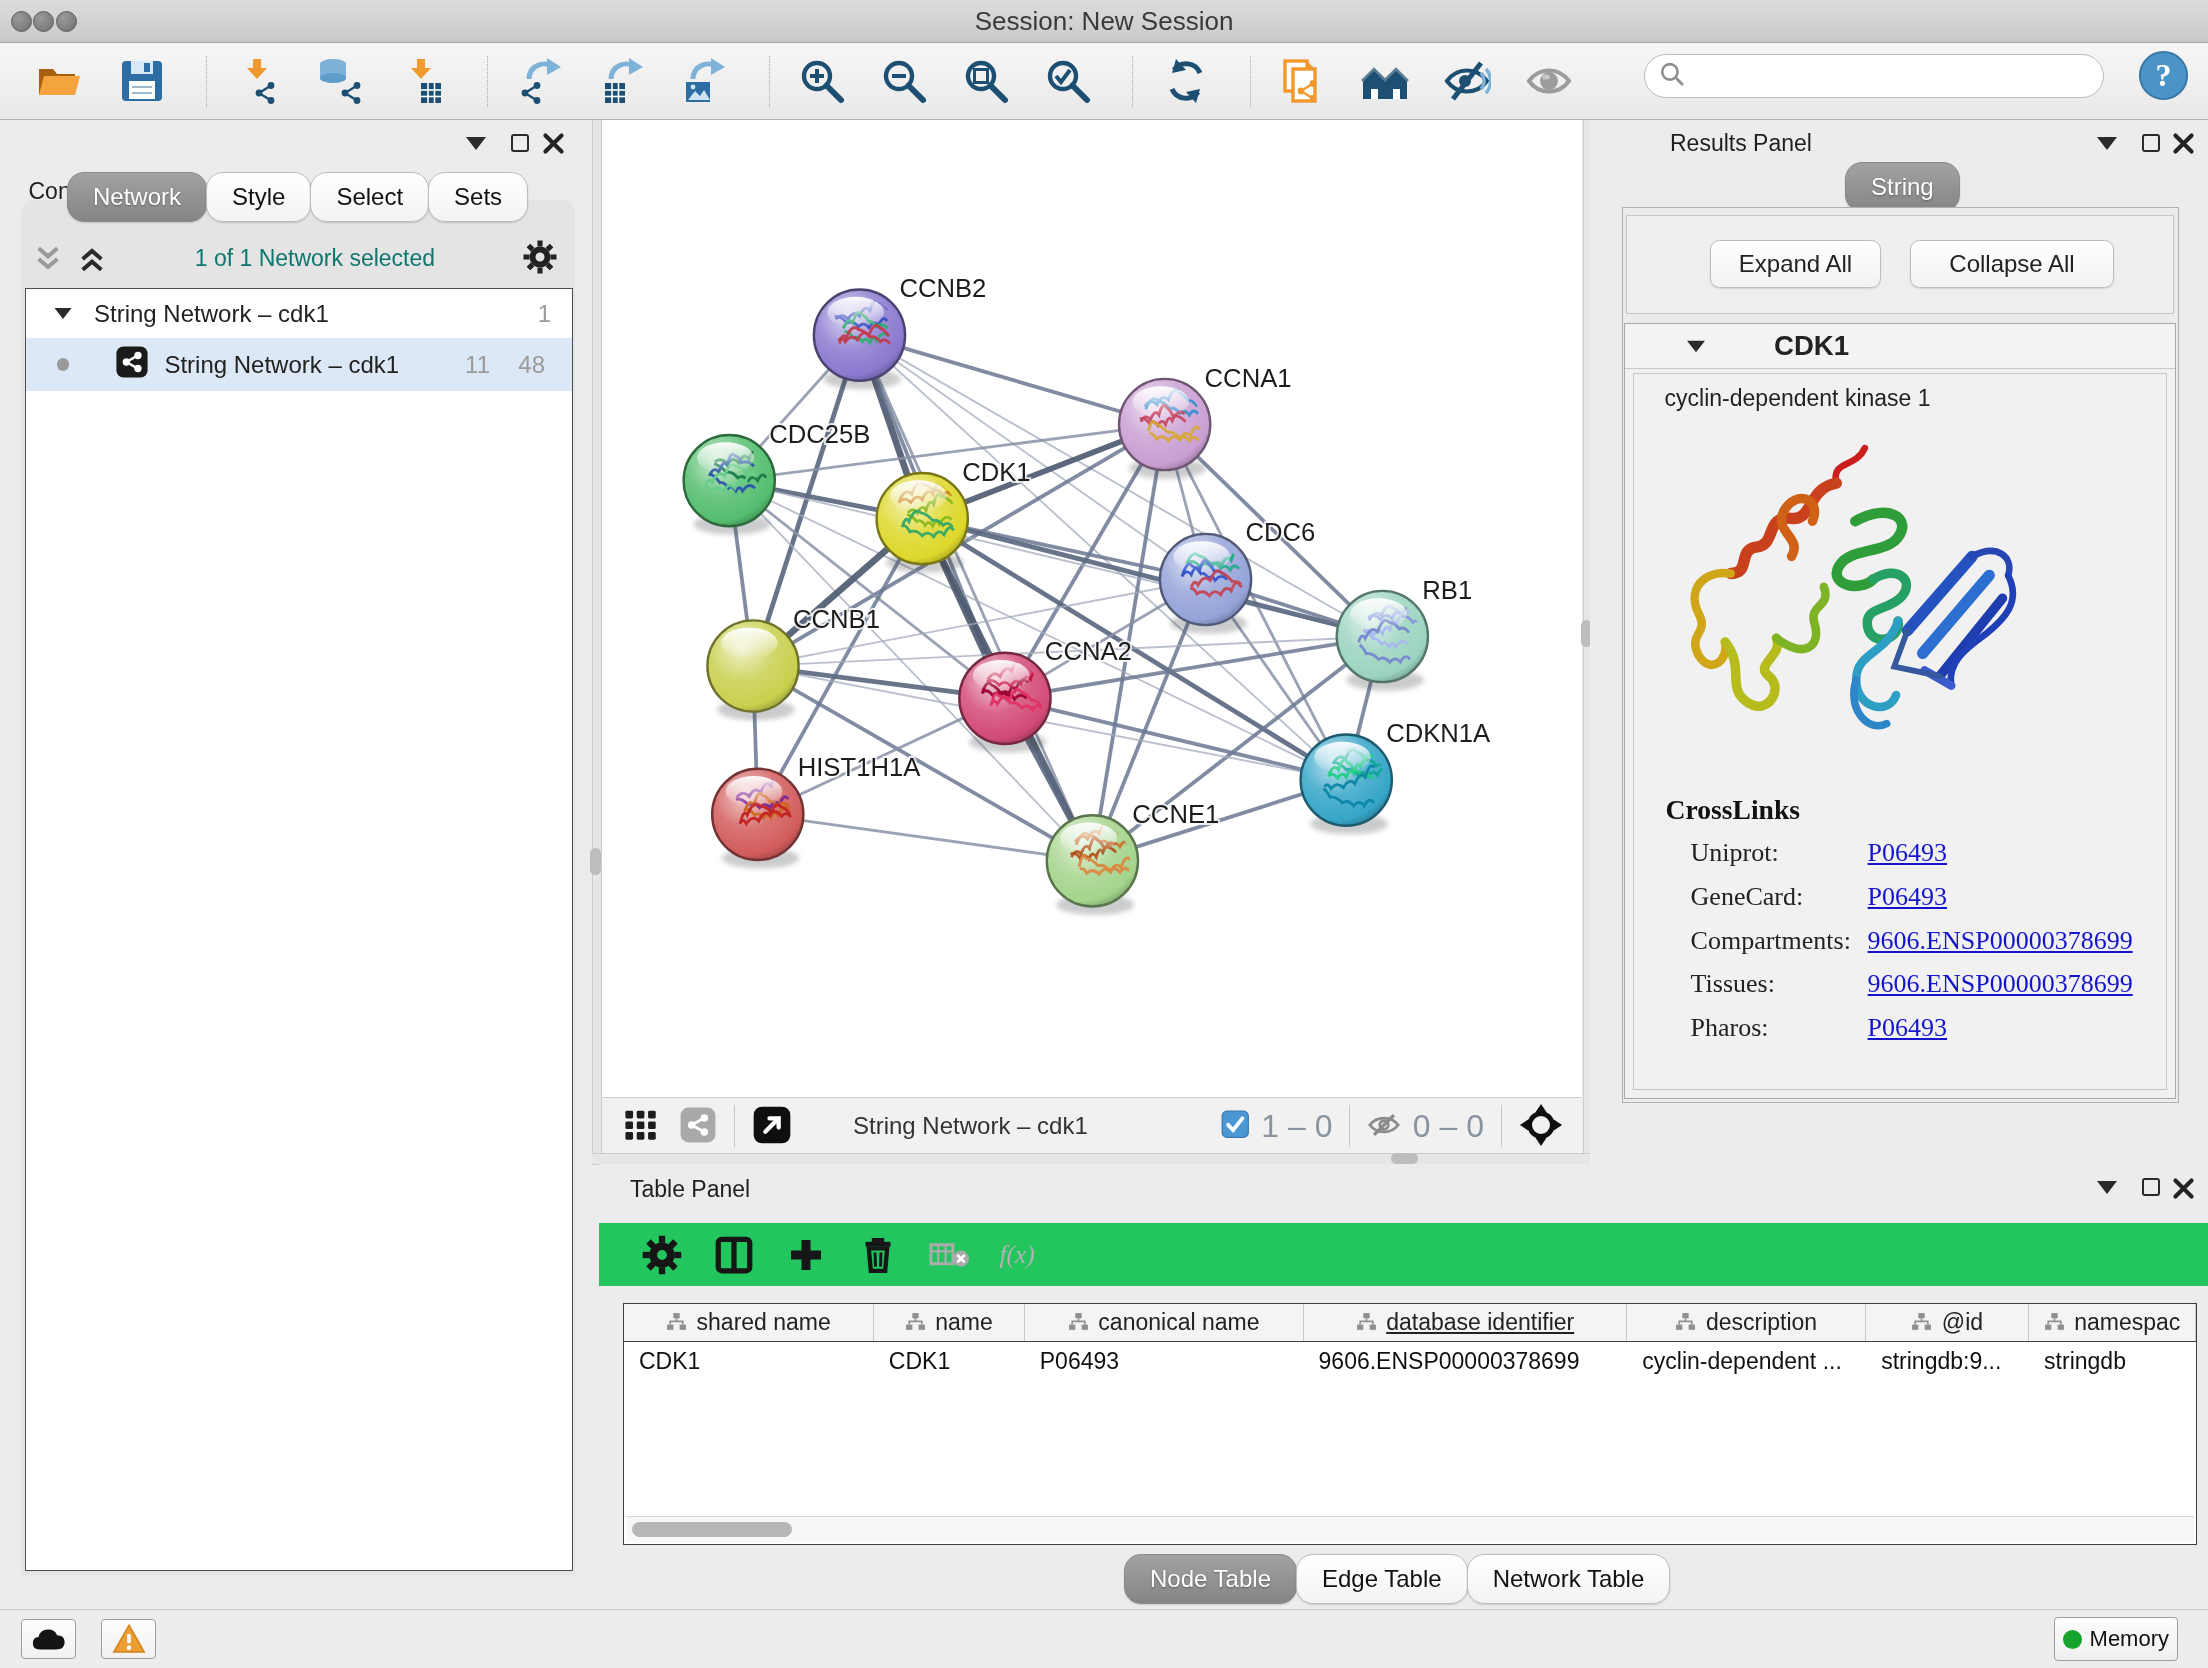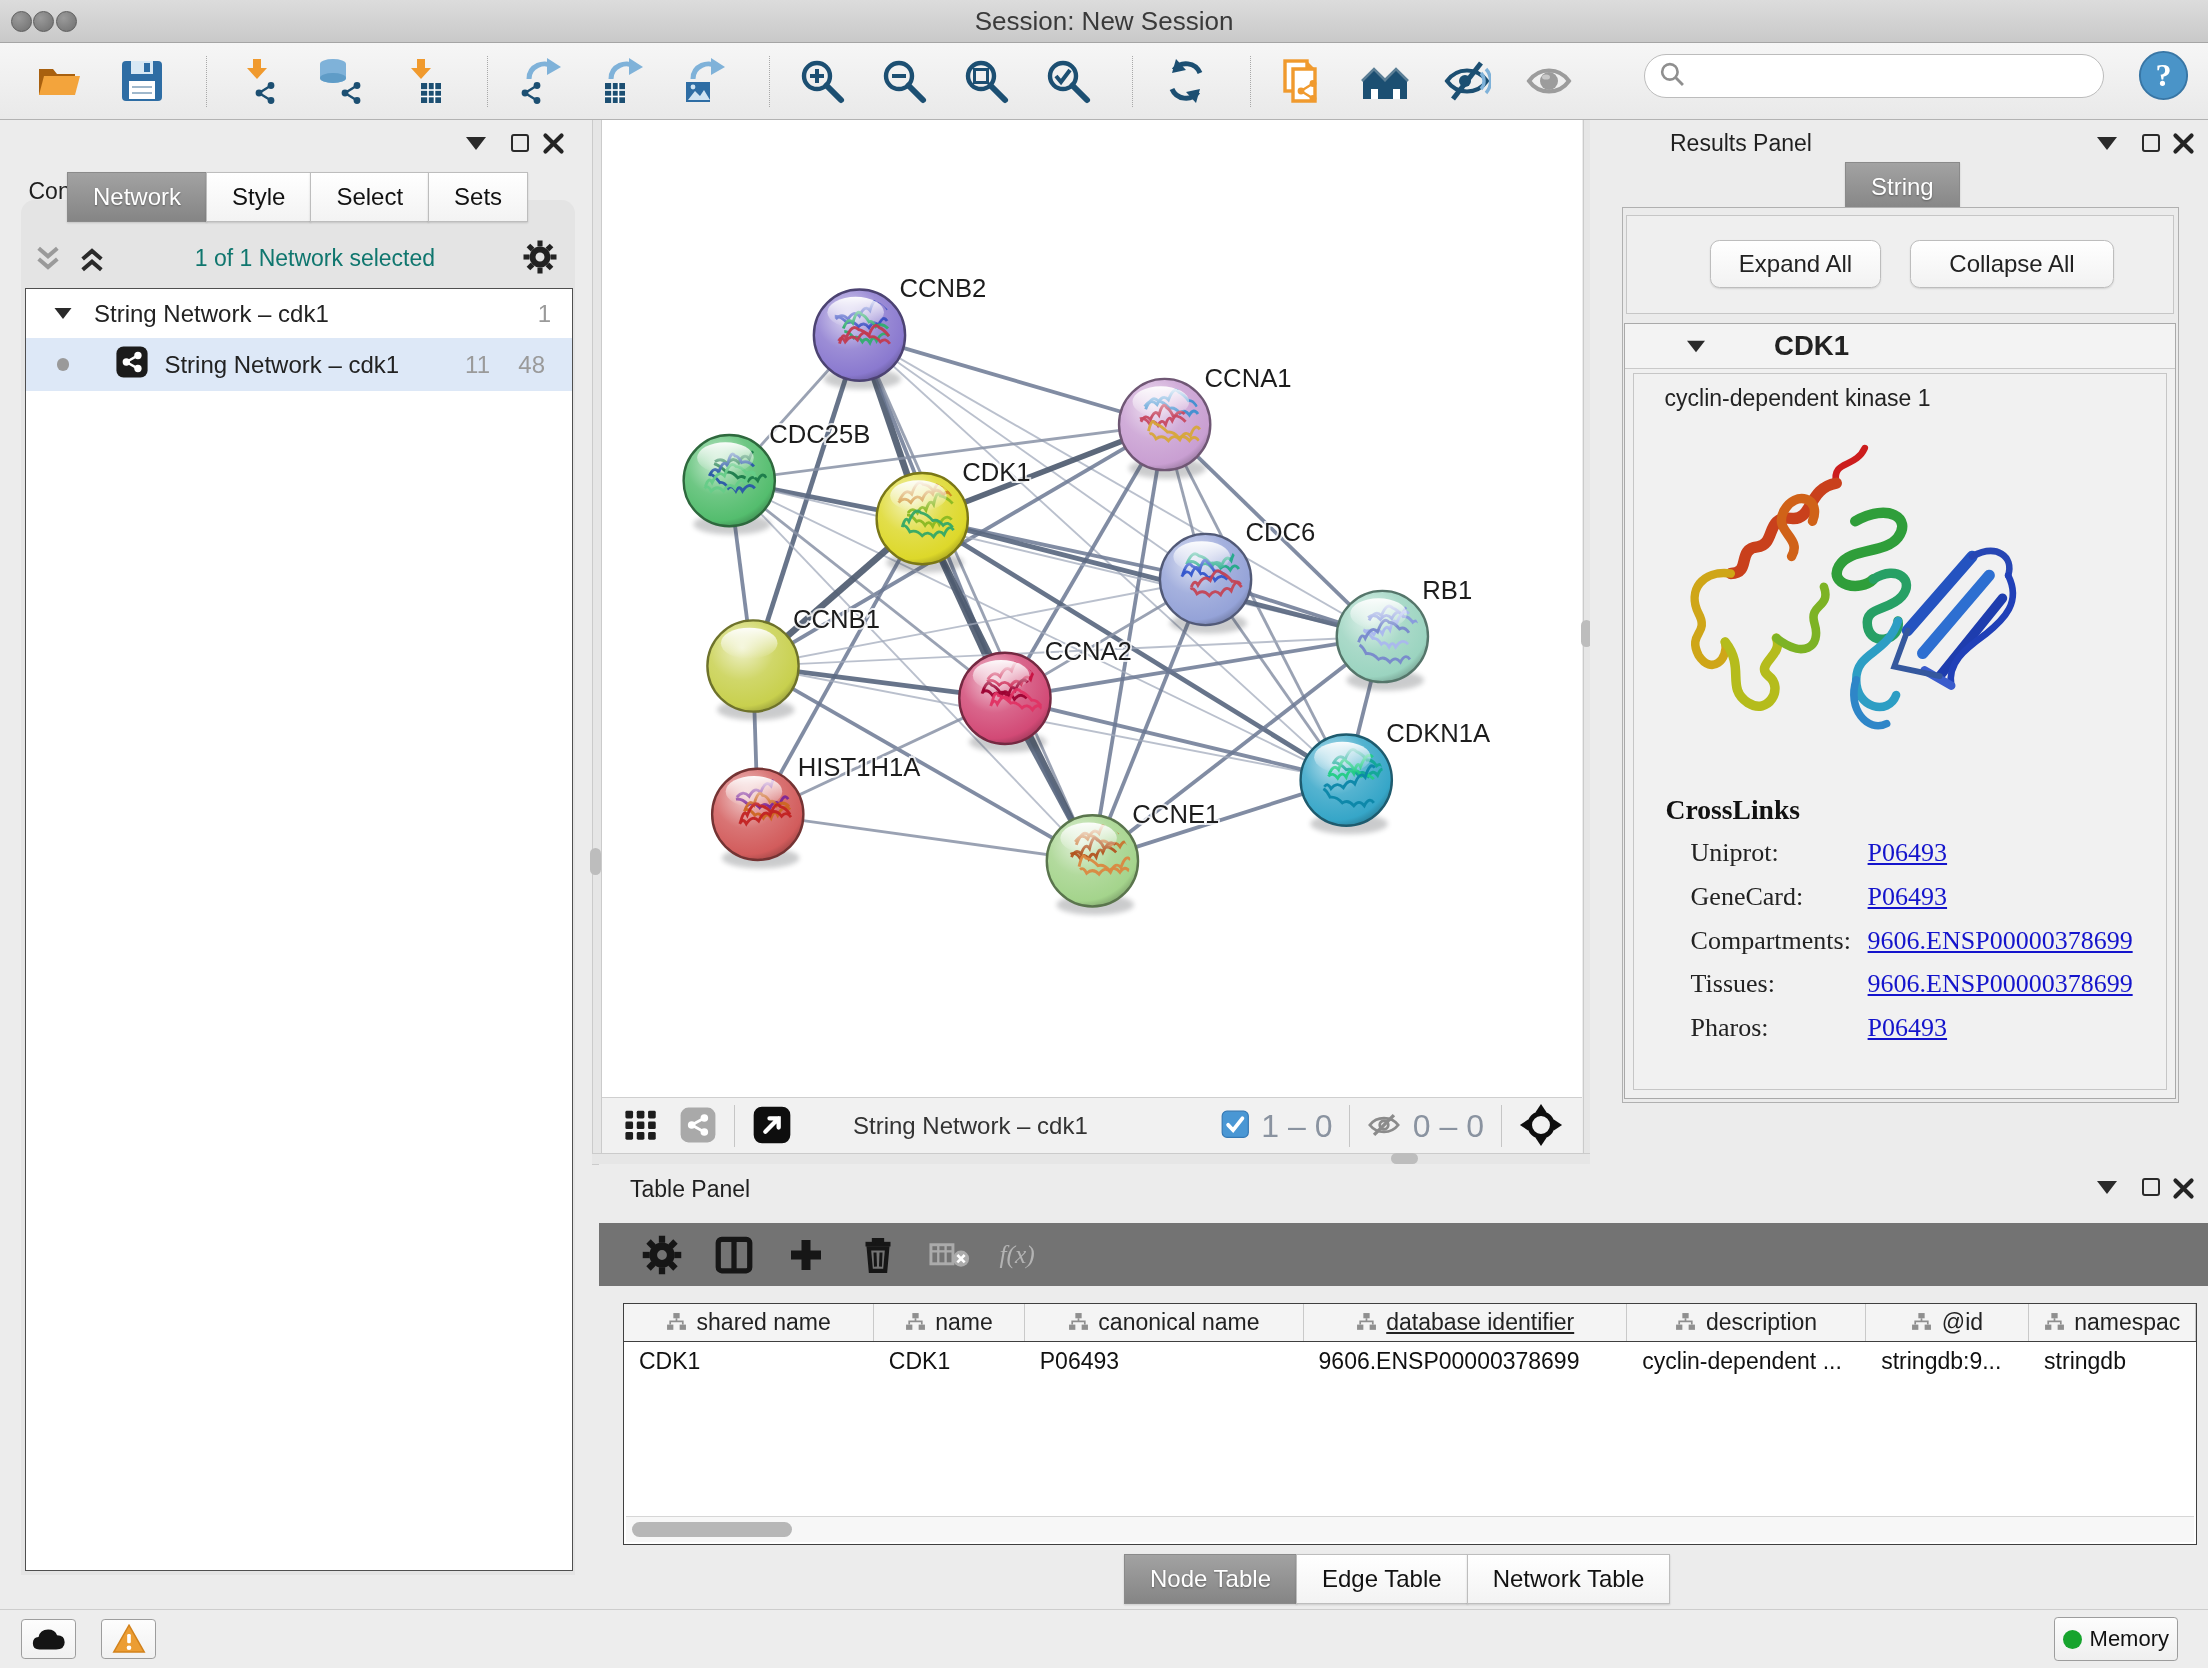--- a/index.html
+++ b/index.html
@@ -25,21 +25,21 @@
                    font-family:"Liberation Sans",sans-serif;}
   .helpbtn{left:2138px;top:50px;width:51px;height:51px;}
   
   .ptitle{font-size:23px;color:#1f1f1f;}
   .winicon{display:inline-block;vertical-align:middle;}
   .tri{width:0;height:0;border-left:10.5px solid transparent;border-right:10.5px solid transparent;
        border-top:13.3px solid #2a2a2a;display:inline-block;}
   .sqicon{width:18px;height:18px;border:2.9px solid #2a2a2a;border-radius:2.9px;display:inline-block;box-sizing:border-box;background:transparent;}
   .tabbtn{height:48px;border:1px solid #bdbdbd;background:linear-gradient(#ffffff,#f3f3f3);
           font-size:24px;color:#111;display:flex;align-items:center;justify-content:center;
-          padding:0 25px;border-radius:0;margin-right:-1px;box-shadow:0 1px 1.9px rgba(0,0,0,.15);}
+          padding:0 25px;border-radius:17px;margin-right:-1px;box-shadow:0 1px 1.9px rgba(0,0,0,.15);}
   .tabbtn.sel{background:linear-gradient(#a2a2a2,#858585);color:#fff;border-color:#8a8a8a;text-shadow:0 1px 1.9px rgba(0,0,0,.35);}
   
   .cp{left:0;top:120px;width:592px;height:1486px;background:#ececec;}
   .leftstrip{left:0;top:120px;width:11.4px;height:1486px;background:linear-gradient(#e3e8ee,#e4e4e4);}
   .cp-tabs{left:67px;top:172px;display:flex;}
   .cp-body{left:21px;top:200px;width:554px;height:1375px;background:#e4e4e4;border-radius:13.3px 13.3px 0 0;}
   .cp-band{left:21px;top:234px;width:554px;height:49px;display:flex;align-items:center;}
   .cp-list{left:25px;top:288px;width:548px;height:1283px;background:#fff;border:1.9px solid #4f4f4f;box-sizing:border-box;}
   .tree-row{height:49px;display:flex;align-items:center;font-size:24px;position:relative;}
   .tree-row .cnt{position:absolute;color:#9a9a9a;font-size:24px;}
@@ -64,21 +64,21 @@
           font-size:24px;display:flex;align-items:center;justify-content:center;box-shadow:0 1px 1.9px rgba(0,0,0,.12);}
   .cdkbox{left:1624px;top:323px;width:552px;height:776px;border:1.9px solid #a9a9a9;background:#f0f0f0;box-sizing:border-box;}
   .cdkhead{height:44px;background:#f3f3f3;border-bottom:1px solid #c9c9c9;display:flex;align-items:center;}
   .cdkinner{position:absolute;left:7.6px;top:49px;right:7.6px;bottom:7.6px;background:#f1f1f1;border:1px solid #c6c6c6;}
   .xl-title{font-family:"Liberation Serif","DejaVu Serif",serif;font-weight:bold;font-size:27.6px;color:#111;}
   .xl-row{position:absolute;font-family:"Liberation Serif","DejaVu Serif",serif;font-size:26px;}
   .xl-label{color:#222;}
   .xl-value{color:#1414cc;text-decoration:underline;cursor:pointer;}
   
   .tp{left:599px;top:1164px;width:1609px;height:445px;background:#ececec;}
-  .tp-toolband{left:599px;top:1223px;width:1609px;height:63px;background:#737373;display:flex;align-items:center;padding-left:36px;box-sizing:border-box;}
+  .tp-toolband{left:599px;top:1223px;width:1609px;height:63px;background:#22c55e;display:flex;align-items:center;padding-left:36px;box-sizing:border-box;}
   .tp-tbtn{width:53px;height:53px;display:flex;align-items:center;justify-content:center;margin-right:19px;}
   .dtable{left:623px;top:1303px;width:1574px;height:242px;background:#fff;border:1.9px solid #3f3f3f;box-sizing:border-box;}
   .dt-headrow{display:flex;height:38px;background:#f4f4f4;border-bottom:1.9px solid #3f3f3f;box-sizing:border-box;}
   .dt-h{display:flex;align-items:center;justify-content:center;font-size:23px;color:#222;
         border-right:1px solid #c9c9c9;box-sizing:border-box;overflow:hidden;white-space:nowrap;}
   .dt-h svg{margin-right:9.5px;flex:0 0 auto;}
   .dt-row{display:flex;height:40px;}
   .dt-c{font-size:23px;color:#111;padding:5.7px 0 0 15px;box-sizing:border-box;overflow:hidden;white-space:nowrap;}
   .dt-scroll{position:absolute;left:1.9px;bottom:1.9px;right:1.9px;height:25px;background:#f7f7f7;border-top:1px solid #d6d6d6;}
   .dt-thumb{position:absolute;left:5.7px;top:4.8px;width:160px;height:15px;background:#b7b7b7;border-radius:7.6px;}

